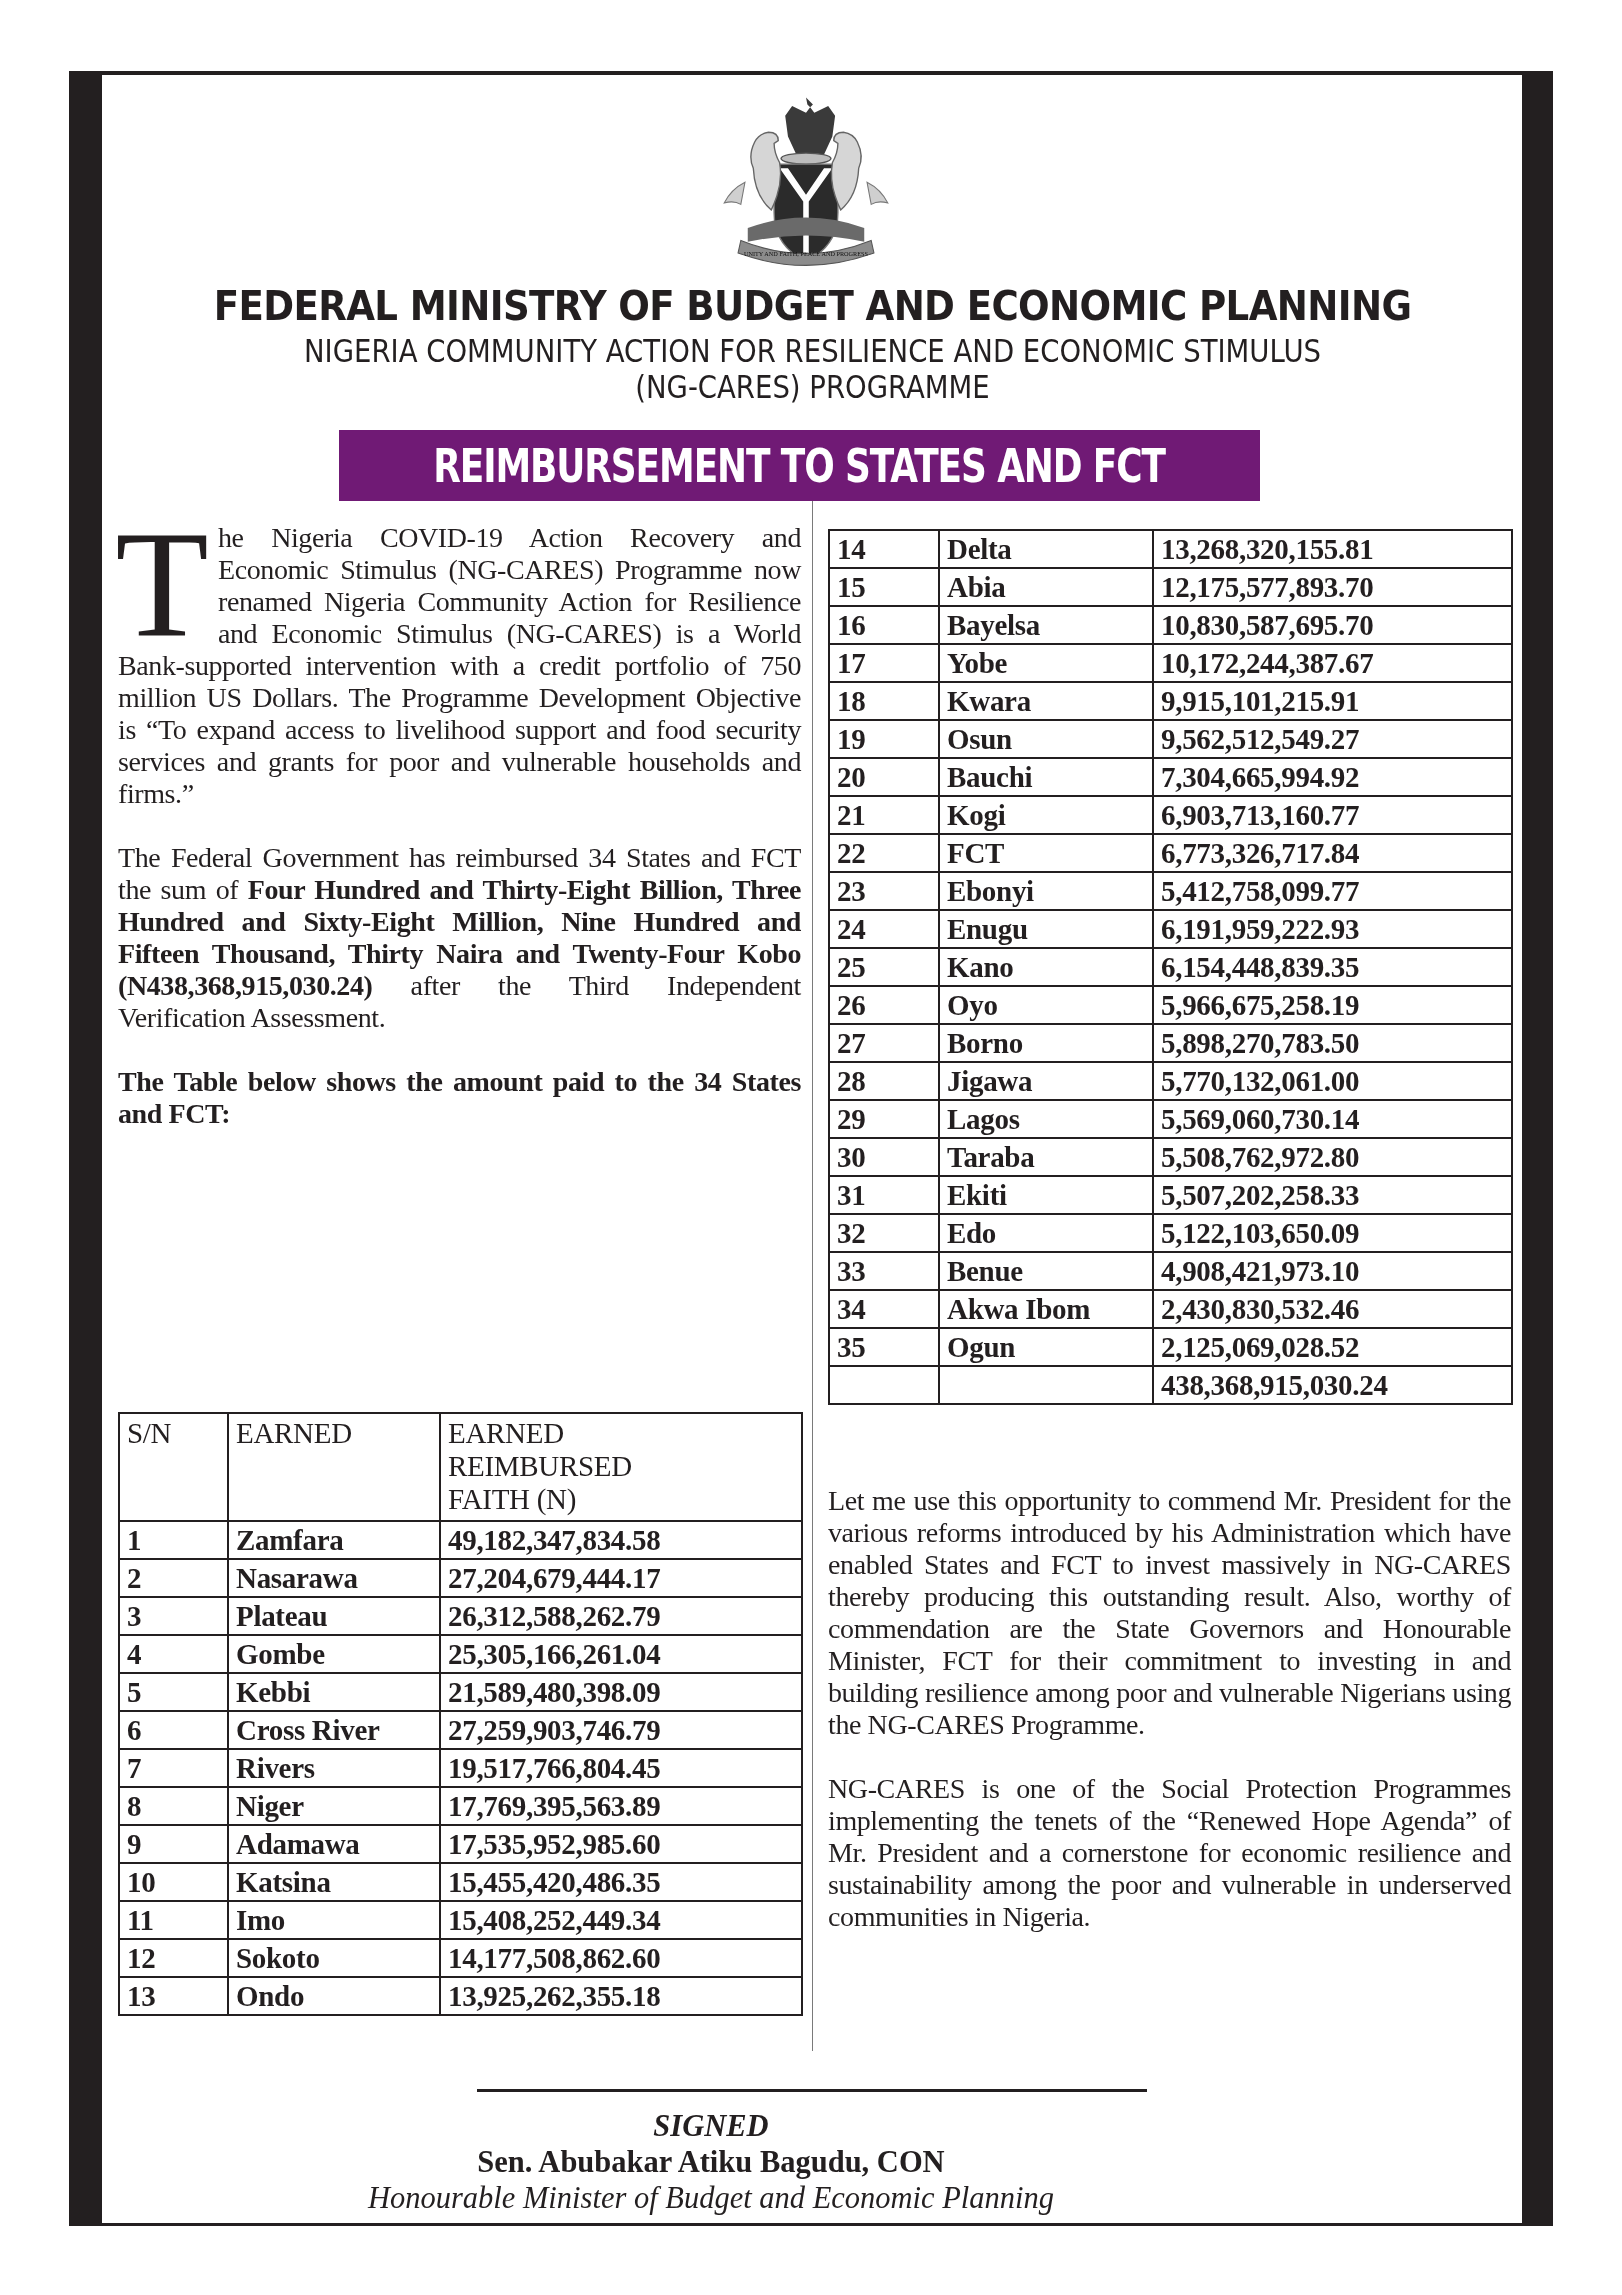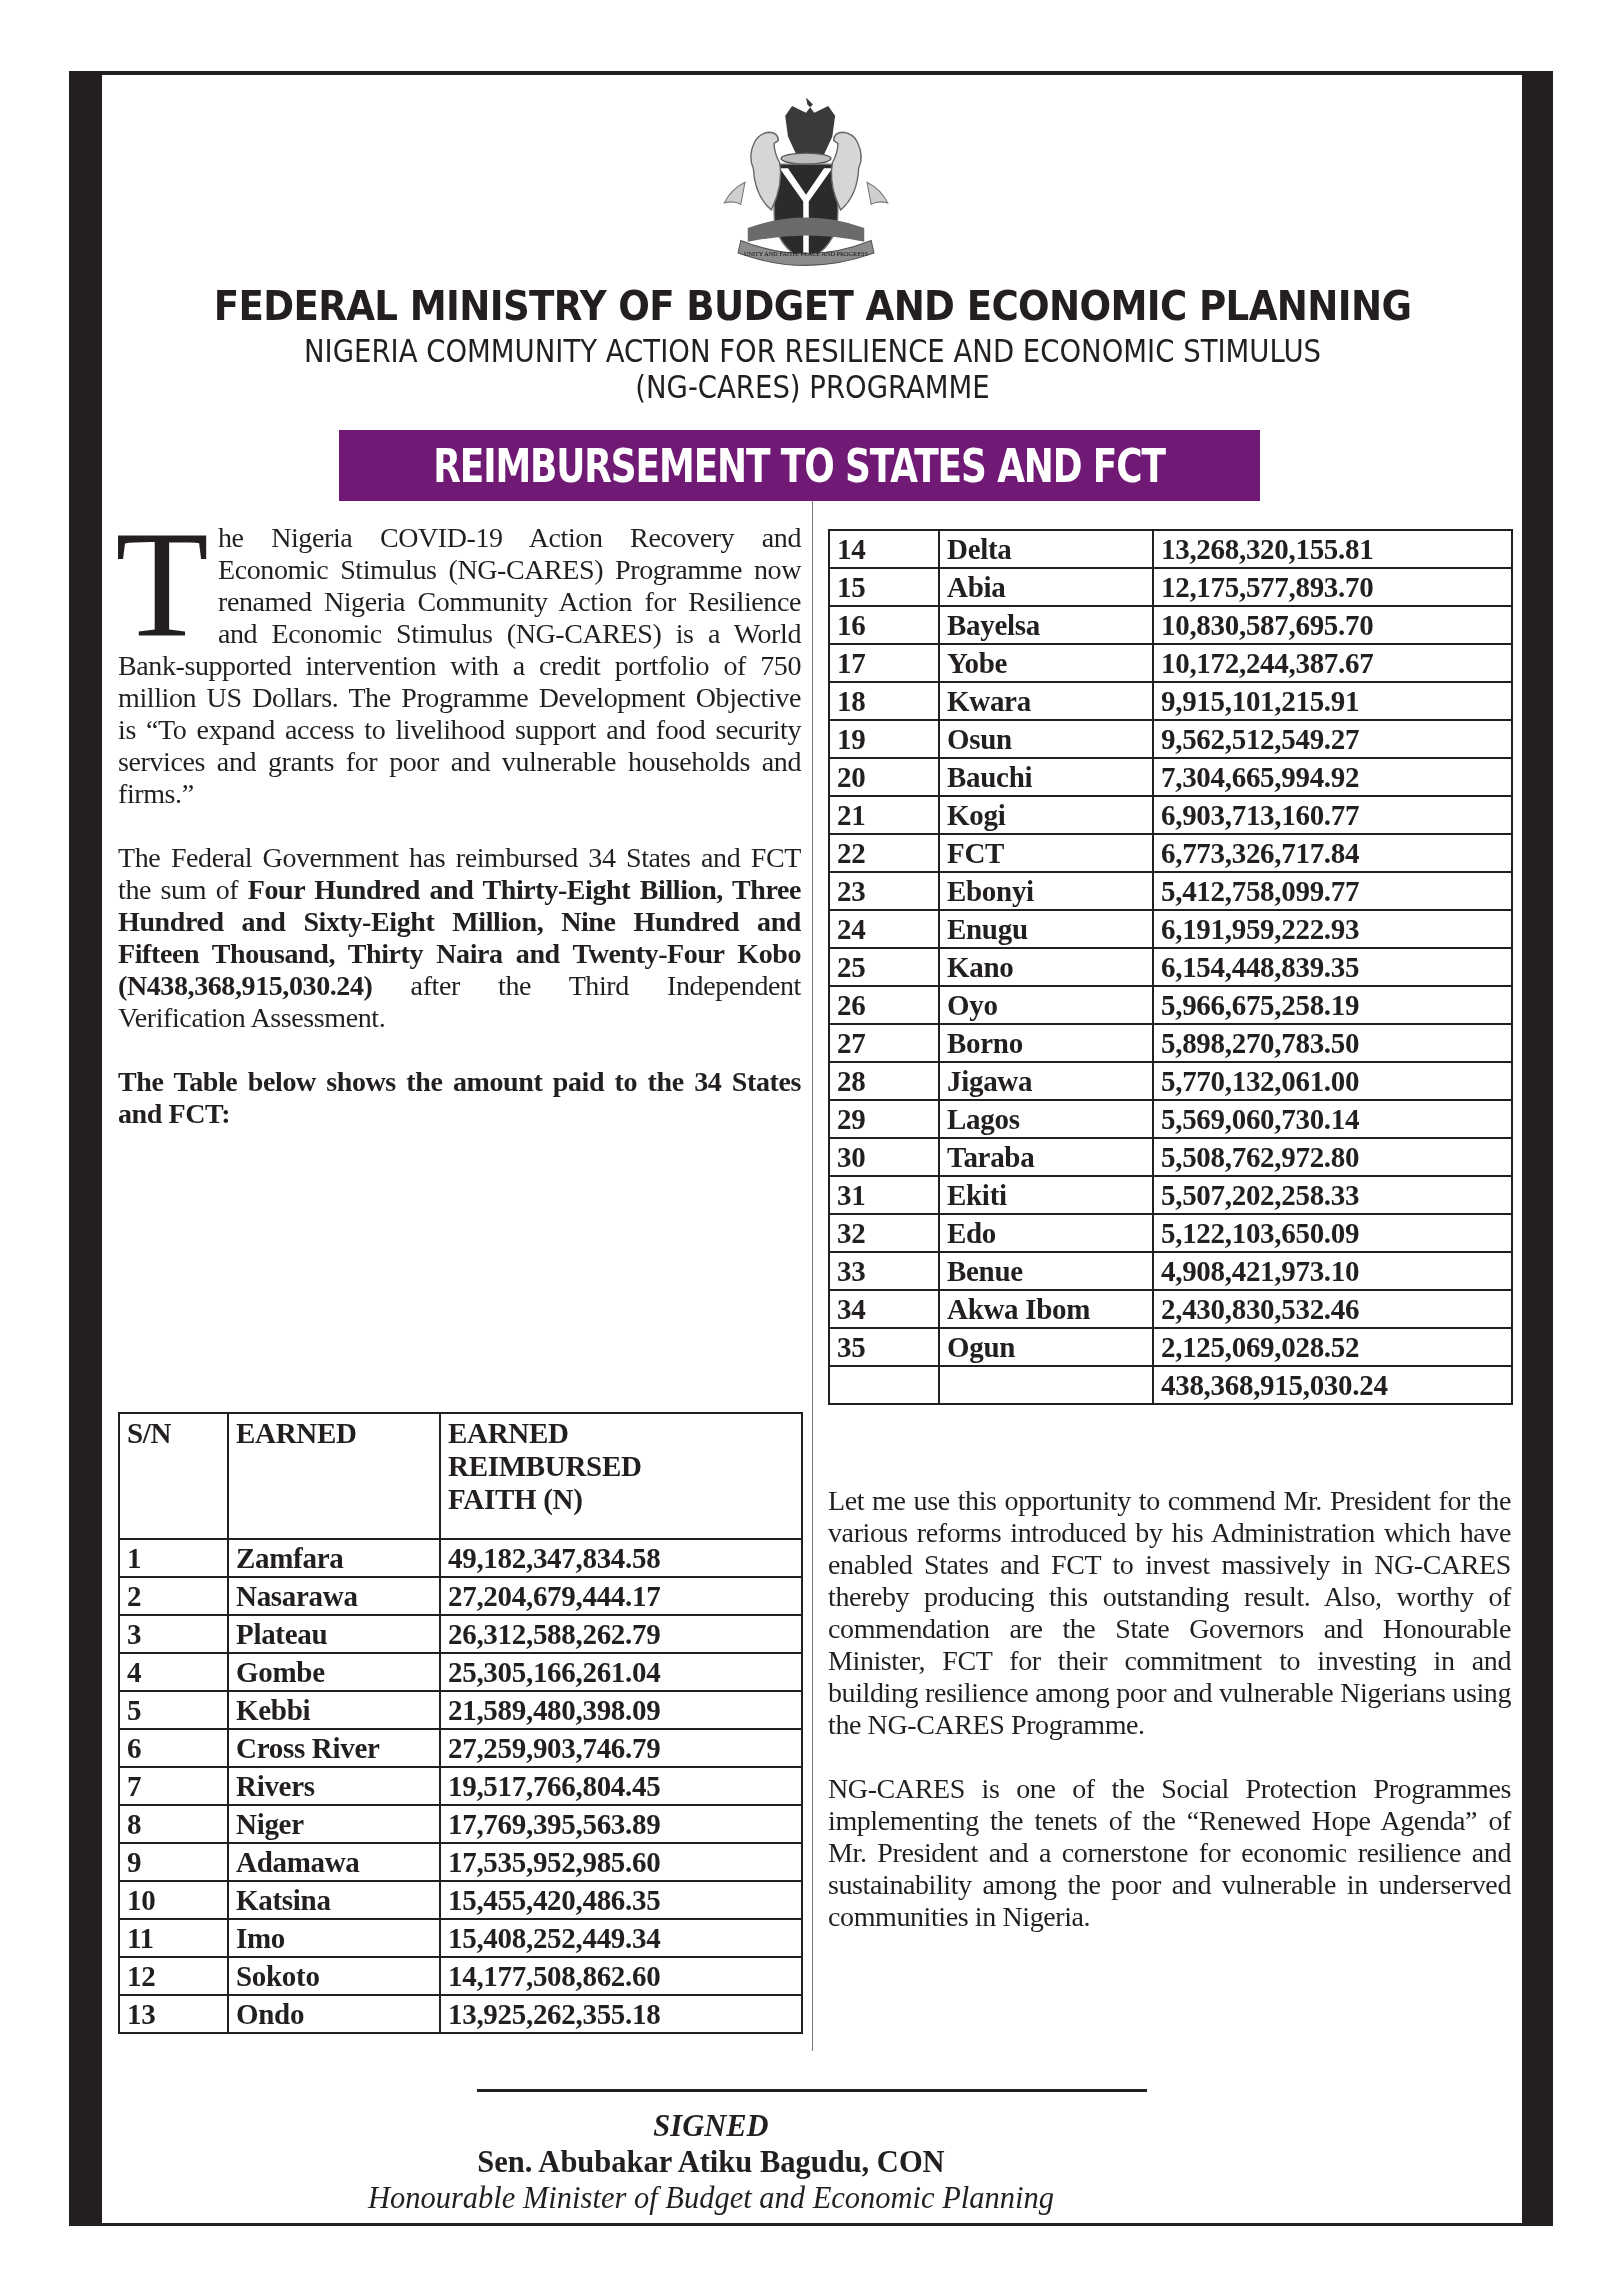--- a/index.html
+++ b/index.html
@@ -33,21 +33,21 @@
           letter-spacing:-0.4px; }
   .para b { font-weight:bold; }
   .dropcap { float:left; font-size:153px; line-height:117px; margin:4.2px 9.7px -4.2px -2.8px;
              font-family:"Liberation Serif", serif; }
   .para.bold { font-weight:bold; margin-bottom:6px; line-height:32px; }
 
   table.reim { border-collapse:collapse; table-layout:fixed; font-family:"Liberation Serif", serif; }
   table.reim td, table.reim th { border:2.1px solid #231f20; padding:0 0 0 7px; text-align:left;
             vertical-align:top; font-size:29px; font-weight:bold; line-height:36px; height:36px;
             white-space:nowrap; overflow:hidden; letter-spacing:-0.3px; }
-  table.reim th { font-weight:bold; line-height:33px; padding-top:2.8px; padding-bottom:18px; }
+  table.reim th { font-weight:normal; line-height:33px; padding-top:2.8px; padding-bottom:0; }
 
   .tbl-left { position:absolute; left:118px; top:1412px; width:683px; }
   .tbl-right { position:absolute; left:828px; top:529px; width:683px; }
 
   .sig-rule { position:absolute; left:477px; top:2089px; width:670px; height:2.8px; background:#231f20; }
   .sig { position:absolute; left:103px; width:1216px; text-align:center; white-space:nowrap; }
   .sig-signed { top:2109px; font-size:30.5px; font-style:italic; font-weight:bold; }
   .sig-name { top:2145px; font-size:30.5px; font-weight:bold; }
   .sig-title { top:2181px; font-size:30.5px; font-style:italic; }
 </style>

